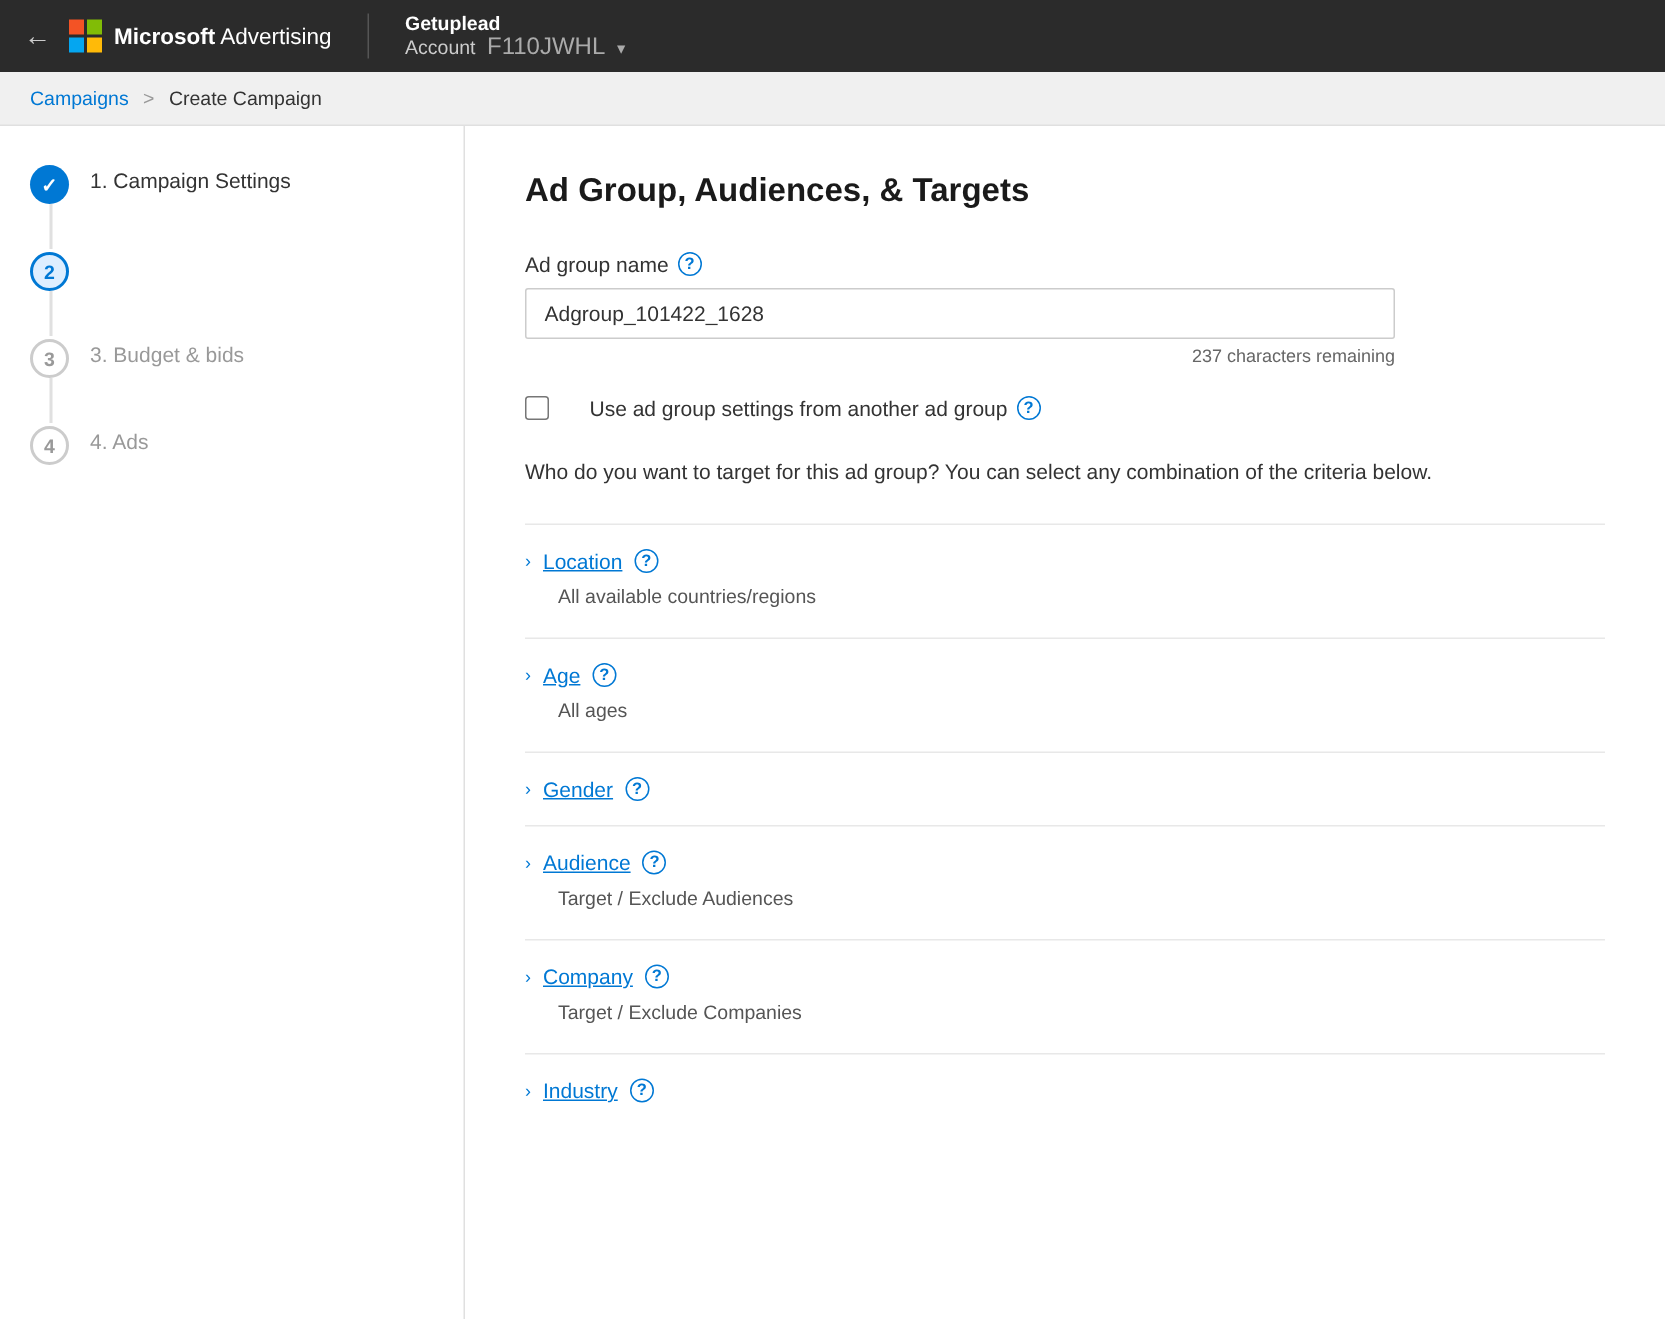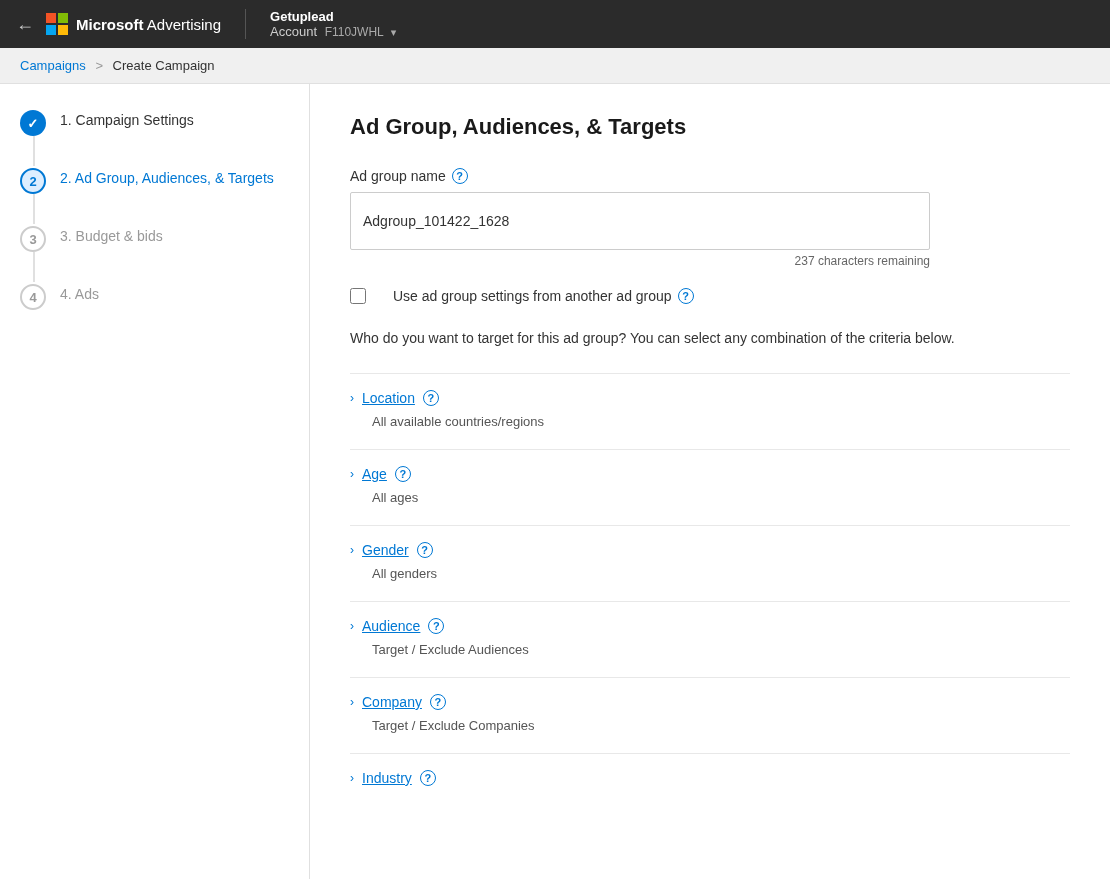--- a/index.html
+++ b/index.html
@@ -36,21 +36,21 @@
     }
     .ms-grid span:nth-child(1) { background: #f35325; }
     .ms-grid span:nth-child(2) { background: #81bc06; }
     .ms-grid span:nth-child(3) { background: #05a6f0; }
     .ms-grid span:nth-child(4) { background: #ffba08; }
     .ms-brand { color: #fff; font-size: 15px; font-weight: 400; text-align: center; }
     .ms-brand span { font-weight: 600; }
     .nav-divider { width: 1px; height: 30px; background: #555; margin: 0 12px; }
     .nav-account-info { color: #ccc; font-size: 13px; }
     .nav-account-info .acct-name { color: #fff; font-weight: 600; }
-    .nav-account-info .acct-id { color: #aaa; font-size: 12px; margin-left: 4px; }
+    .nav-account-info .acct-id { color: #aaa; font-size: 16px; margin-left: 4px; }
     .nav-account-info .chevron { color: #aaa; margin-left: 4px; font-size: 11px; }
 
     
     .breadcrumb {
       background: #f0f0f0;
       padding: 10px 20px;
       font-size: 13px;
       color: #666;
       border-bottom: 1px solid #e0e0e0;
     }
@@ -154,21 +154,21 @@
       border: 1.5px solid #0078d4;
       color: #0078d4;
       font-size: 11px;
       font-weight: 700;
       cursor: pointer;
       flex-shrink: 0;
     }
     .text-input {
       width: 100%;
       max-width: 580px;
-      padding: 20px 12px;
+      padding: 8px 12px;
       border: 1px solid #ccc;
       border-radius: 2px;
       font-size: 14px;
       color: #333;
       outline: none;
     }
     .char-count {
       text-align: right;
       font-size: 12px;
       color: #666;
@@ -278,21 +278,20 @@
   <aside class="sidebar">
 
     <div class="step-item">
       <div class="step-circle completed">✓</div>
       <span class="step-label completed">1. Campaign Settings</span>
     </div>
     <div class="step-connector"></div>
 
     <div class="step-item">
       <div class="step-circle active">2</div>
-      <span class="step-label active">2. Ad Group, Audiences, &amp; Targets</span>
     </div>
     <div class="step-connector"></div>
 
     <div class="step-item">
       <div class="step-circle inactive">3</div>
       <span class="step-label inactive">3. Budget &amp; bids</span>
     </div>
     <div class="step-connector"></div>
 
     <div class="step-item">
@@ -342,21 +341,20 @@
       </div>
       <div class="expand-desc">All ages</div>
     </div>
 
     <div class="expand-section">
       <div class="expand-header">
         <span class="expand-chevron">›</span>
         <span class="expand-title">Gender</span>
         <span class="help-icon">?</span>
       </div>
-      <div class="expand-desc">All genders</div>
     </div>
 
     <div class="expand-section">
       <div class="expand-header">
         <span class="expand-chevron">›</span>
         <span class="expand-title">Audience</span>
         <span class="help-icon">?</span>
       </div>
       <div class="expand-desc">Target / Exclude Audiences</div>
     </div>

